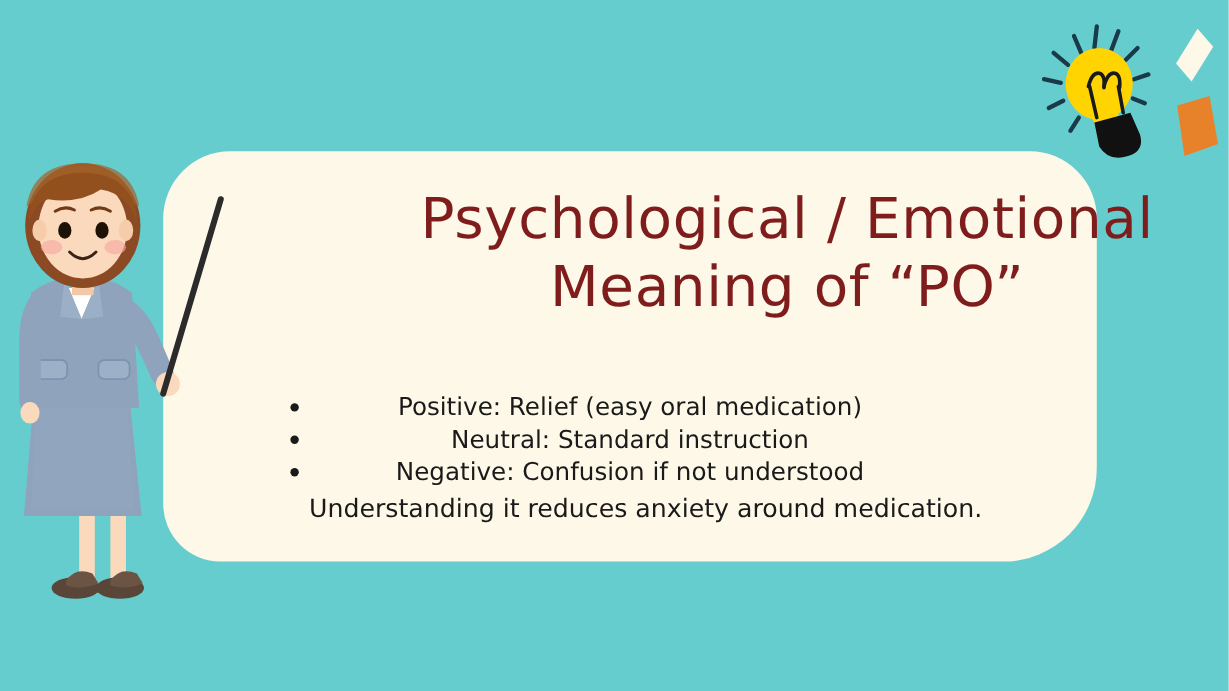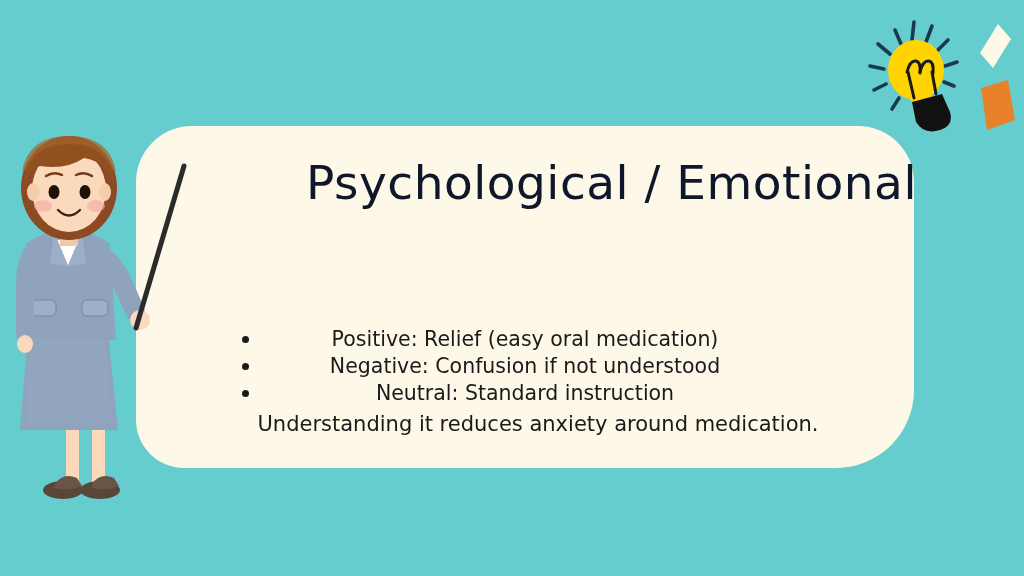--- a/index.html
+++ b/index.html
@@ -26,21 +26,22 @@
     background: #FDF8E8;
     border-radius: 56px 56px 78px 48px;
   }
 
   
   #title {
     position: absolute;
     left: 170px;
     top: 28px;
     width: 700px;
-    color: #0f172a;
+    text-align: center;
+    color: #7f1d1d;
     font-family: "DejaVu Sans", sans-serif;
     font-size: 47px;
     line-height: 57px;
     font-weight: 400;
     letter-spacing: 0.5px;
   }
   #title .tline { display: block; white-space: nowrap; }
 
   
   #bodyblock {
@@ -116,37 +117,38 @@
 </style>
 </head>
 <body>
 
 <div id="slide">
 
   <div id="card">
 
     <div id="title">
       <span class="tline">Psychological / Emotional</span>
+      <span class="tline">Meaning of “PO”</span>
     </div>
 
     <div id="bodyblock">
 
       <div class="row">
         <span class="bullet"></span>
         <span class="rowtext">Positive: Relief (easy oral medication)</span>
       </div>
 
       <div class="row">
         <span class="bullet"></span>
-        <span class="rowtext">Negative: Confusion if not understood</span>
+        <span class="rowtext">Neutral: Standard instruction</span>
       </div>
 
       <div class="row">
         <span class="bullet"></span>
-        <span class="rowtext">Neutral: Standard instruction</span>
+        <span class="rowtext">Negative: Confusion if not understood</span>
       </div>
 
       <div id="closing">Understanding it reduces anxiety around medication.</div>
     </div>
   </div>
 
   <svg id="teacher" viewBox="0 0 200 372">
 
     <rect x="66" y="290" width="13" height="72" fill="#FBD9BC"></rect>
     <rect x="92" y="290" width="13" height="72" fill="#FBD9BC"></rect>

